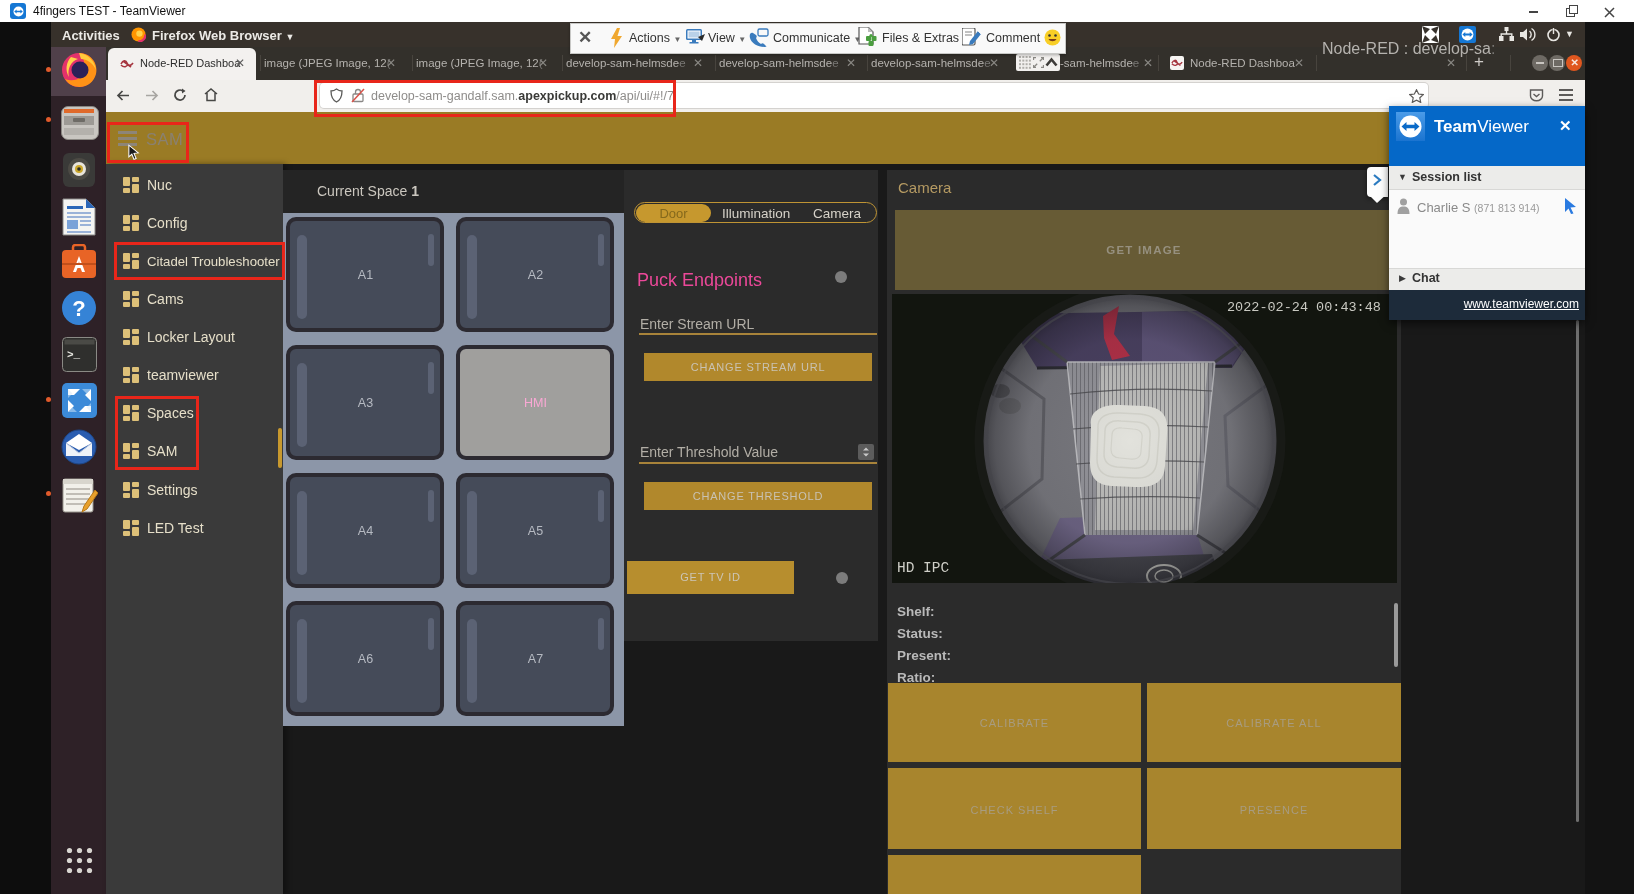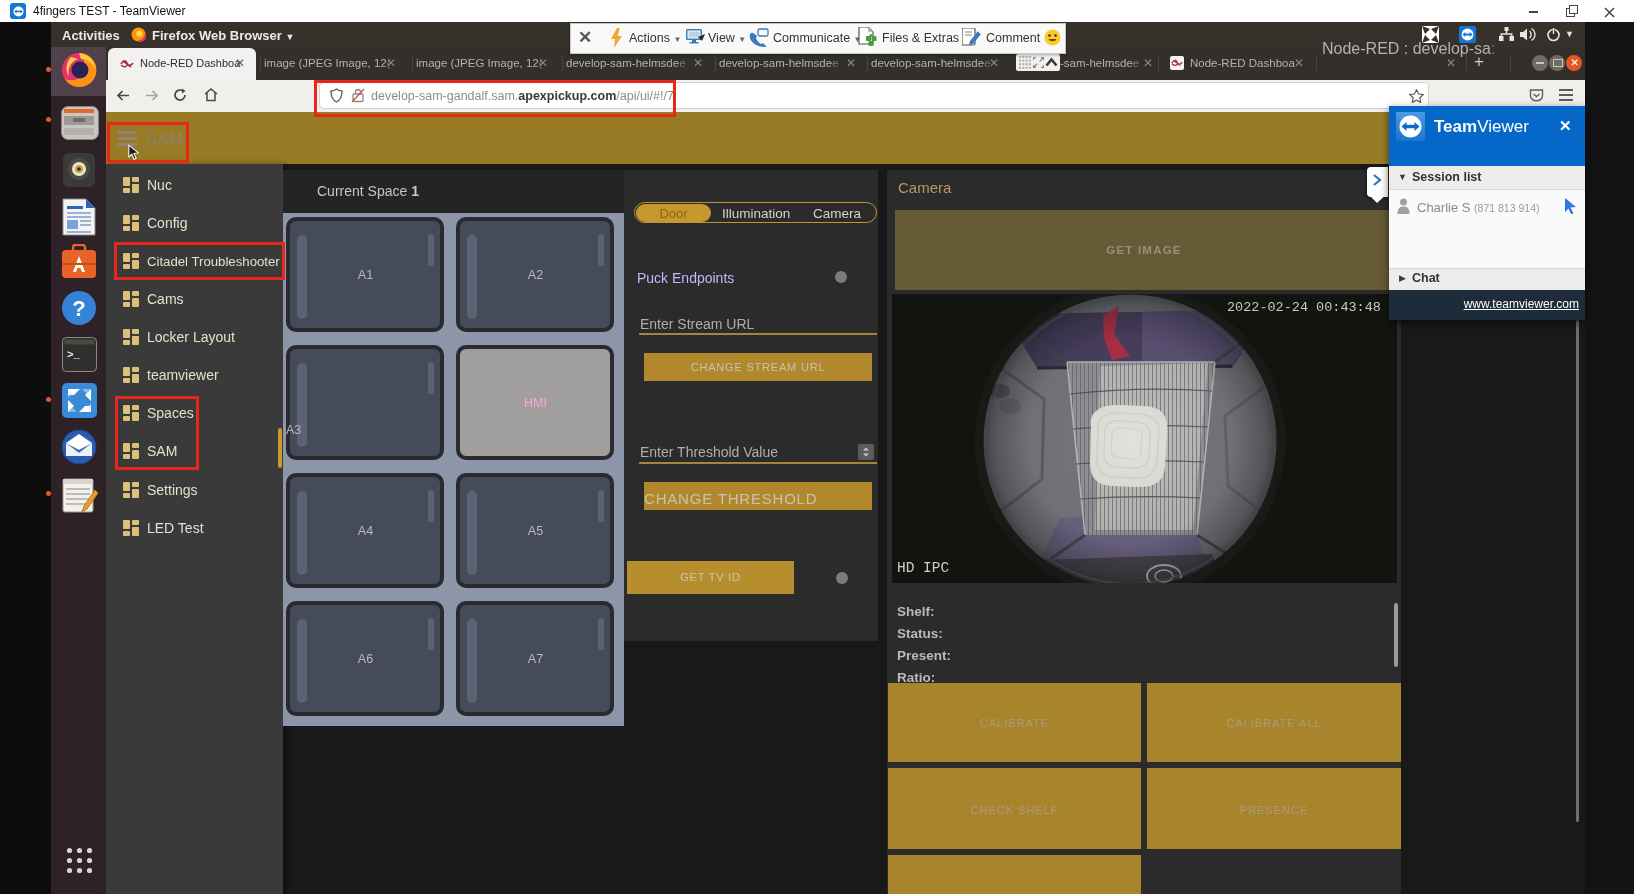--- a/index.html
+++ b/index.html
@@ -382,21 +382,21 @@
 <div class="a" style="left:297px;top:235px;width:10px;height:84px;background:#5b6274;border-radius:5px;"></div>
 <div class="a" style="left:428px;top:234px;width:6px;height:32px;background:#5b6274;border-radius:3px;"></div>
 <div class="a" style="left:286px;top:268px;width:159px;text-align:center;font-size:12.5px;color:#b6bac2;">A1</div>
 <div class="a" style="left:456px;top:217px;width:150px;height:107px;background:#454b59;border:4.5px solid #2c2a31;border-radius:10px;"></div>
 <div class="a" style="left:467px;top:235px;width:10px;height:84px;background:#5b6274;border-radius:5px;"></div>
 <div class="a" style="left:598px;top:234px;width:6px;height:32px;background:#5b6274;border-radius:3px;"></div>
 <div class="a" style="left:456px;top:268px;width:159px;text-align:center;font-size:12.5px;color:#b6bac2;">A2</div>
 <div class="a" style="left:286px;top:345px;width:150px;height:107px;background:#454b59;border:4.5px solid #2c2a31;border-radius:10px;"></div>
 <div class="a" style="left:297px;top:363px;width:10px;height:84px;background:#5b6274;border-radius:5px;"></div>
 <div class="a" style="left:428px;top:362px;width:6px;height:32px;background:#5b6274;border-radius:3px;"></div>
-<div class="a" style="left:286px;top:396px;width:159px;text-align:left;font-size:12.5px;color:#b6bac2;margin-top:27px;">A3</div>
+<div class="a" style="left:286px;top:396px;width:159px;text-align:center;font-size:12.5px;color:#b6bac2;">A3</div>
 <div class="a" style="left:456px;top:345px;width:150px;height:107px;background:#a09f9d;border:4.5px solid #2c2a31;border-radius:10px;"></div>
 <div class="a" style="left:456px;top:396px;width:159px;text-align:center;font-size:12.5px;color:#f9a8d4;">HMI</div>
 <div class="a" style="left:286px;top:473px;width:150px;height:107px;background:#454b59;border:4.5px solid #2c2a31;border-radius:10px;"></div>
 <div class="a" style="left:297px;top:491px;width:10px;height:84px;background:#5b6274;border-radius:5px;"></div>
 <div class="a" style="left:428px;top:490px;width:6px;height:32px;background:#5b6274;border-radius:3px;"></div>
 <div class="a" style="left:286px;top:524px;width:159px;text-align:center;font-size:12.5px;color:#b6bac2;">A4</div>
 <div class="a" style="left:456px;top:473px;width:150px;height:107px;background:#454b59;border:4.5px solid #2c2a31;border-radius:10px;"></div>
 <div class="a" style="left:467px;top:491px;width:10px;height:84px;background:#5b6274;border-radius:5px;"></div>
 <div class="a" style="left:598px;top:490px;width:6px;height:32px;background:#5b6274;border-radius:3px;"></div>
 <div class="a" style="left:456px;top:524px;width:159px;text-align:center;font-size:12.5px;color:#b6bac2;">A5</div>
@@ -408,34 +408,34 @@
 <div class="a" style="left:467px;top:619px;width:10px;height:84px;background:#5b6274;border-radius:5px;"></div>
 <div class="a" style="left:598px;top:618px;width:6px;height:32px;background:#5b6274;border-radius:3px;"></div>
 <div class="a" style="left:456px;top:652px;width:159px;text-align:center;font-size:12.5px;color:#b6bac2;">A7</div>
 
 <div class="a" style="left:624px;top:170px;width:254px;height:471px;background:#2b2b2b;"></div>
 <div class="a" style="left:634px;top:202px;width:241px;height:19px;border:1.5px solid #bf9434;border-radius:11px;"></div>
 <div class="a" style="left:636px;top:204px;width:75px;height:18px;background:#c6982e;border-radius:10px;"></div>
 <div class="a" style="left:636px;top:206px;width:75px;text-align:center;font-size:13px;color:#85691c;">Door</div>
 <div class="a" style="left:722px;top:206px;font-size:13.5px;color:#d6d2c9;">Illumination</div>
 <div class="a" style="left:813px;top:206px;font-size:13.5px;color:#d6d2c9;">Camera</div>
-<div class="a" style="left:637px;top:270px;font-size:14px;color:#c4b5fd;">Puck Endpoints</div>
+<div class="a" style="left:637px;top:270px;font-size:18px;color:#ec4899;">Puck Endpoints</div>
 <div class="a" style="left:835px;top:271px;width:12px;height:12px;border-radius:50%;background:#7c7c7c;"></div>
 <div class="a" style="left:640px;top:316px;font-size:14px;color:#b2aea6;">Enter Stream URL</div>
 <div class="a" style="left:639px;top:333px;width:238px;height:1.6px;background:#a8833a;"></div>
 <div class="a" style="left:644px;top:353px;width:228px;height:28px;background:#b1882c;"></div>
 <div class="a" style="left:644px;top:361px;width:228px;text-align:center;font-size:11px;letter-spacing:0.8px;color:#c9c2b3;">CHANGE STREAM URL</div>
 <div class="a" style="left:640px;top:444px;font-size:14px;color:#b2aea6;">Enter Threshold Value</div>
 <div class="a" style="left:639px;top:462px;width:238px;height:1.6px;background:#a8833a;"></div>
 <div class="a" style="left:858px;top:444px;width:16px;height:16px;background:#5c5c5c;border-radius:2px;"></div>
 <svg class="a" style="left:860px;top:446px;" width="12" height="12" viewBox="0 0 12 12">
     <path d="M3 4.5 L6 1.5 L9 4.5 Z M3 7.5 L6 10.5 L9 7.5 Z" fill="#c8c8c8"></path>
   </svg>
 <div class="a" style="left:644px;top:482px;width:228px;height:28px;background:#b1882c;"></div>
-<div class="a" style="left:644px;top:490px;width:228px;text-align:left;font-size:15px;letter-spacing:0.8px;color:#c9c2b3;">CHANGE THRESHOLD</div>
+<div class="a" style="left:644px;top:490px;width:228px;text-align:center;font-size:11px;letter-spacing:0.8px;color:#c9c2b3;">CHANGE THRESHOLD</div>
 <div class="a" style="left:627px;top:561px;width:167px;height:33px;background:#b78e2e;"></div>
 <div class="a" style="left:627px;top:571px;width:167px;text-align:center;font-size:11px;letter-spacing:0.8px;color:#ccc5b6;">GET TV ID</div>
 <div class="a" style="left:836px;top:572px;width:12px;height:12px;border-radius:50%;background:#7c7c7c;"></div>
 
 <div class="a" style="left:887px;top:170px;width:514px;height:724px;background:#2b2b2b;"></div>
 <div class="a" style="left:898px;top:179px;font-size:15px;color:#b59a62;">Camera</div>
 <div class="a" style="left:895px;top:210px;width:498px;height:80px;background:#675b35;"></div>
 <div class="a" style="left:895px;top:244px;width:498px;text-align:center;font-size:11.5px;font-weight:bold;letter-spacing:1.2px;color:#96907f;">GET IMAGE</div>
 <svg class="a" style="left:892px;top:294px;" width="505" height="289" viewBox="0 0 505 289">
 <defs>

